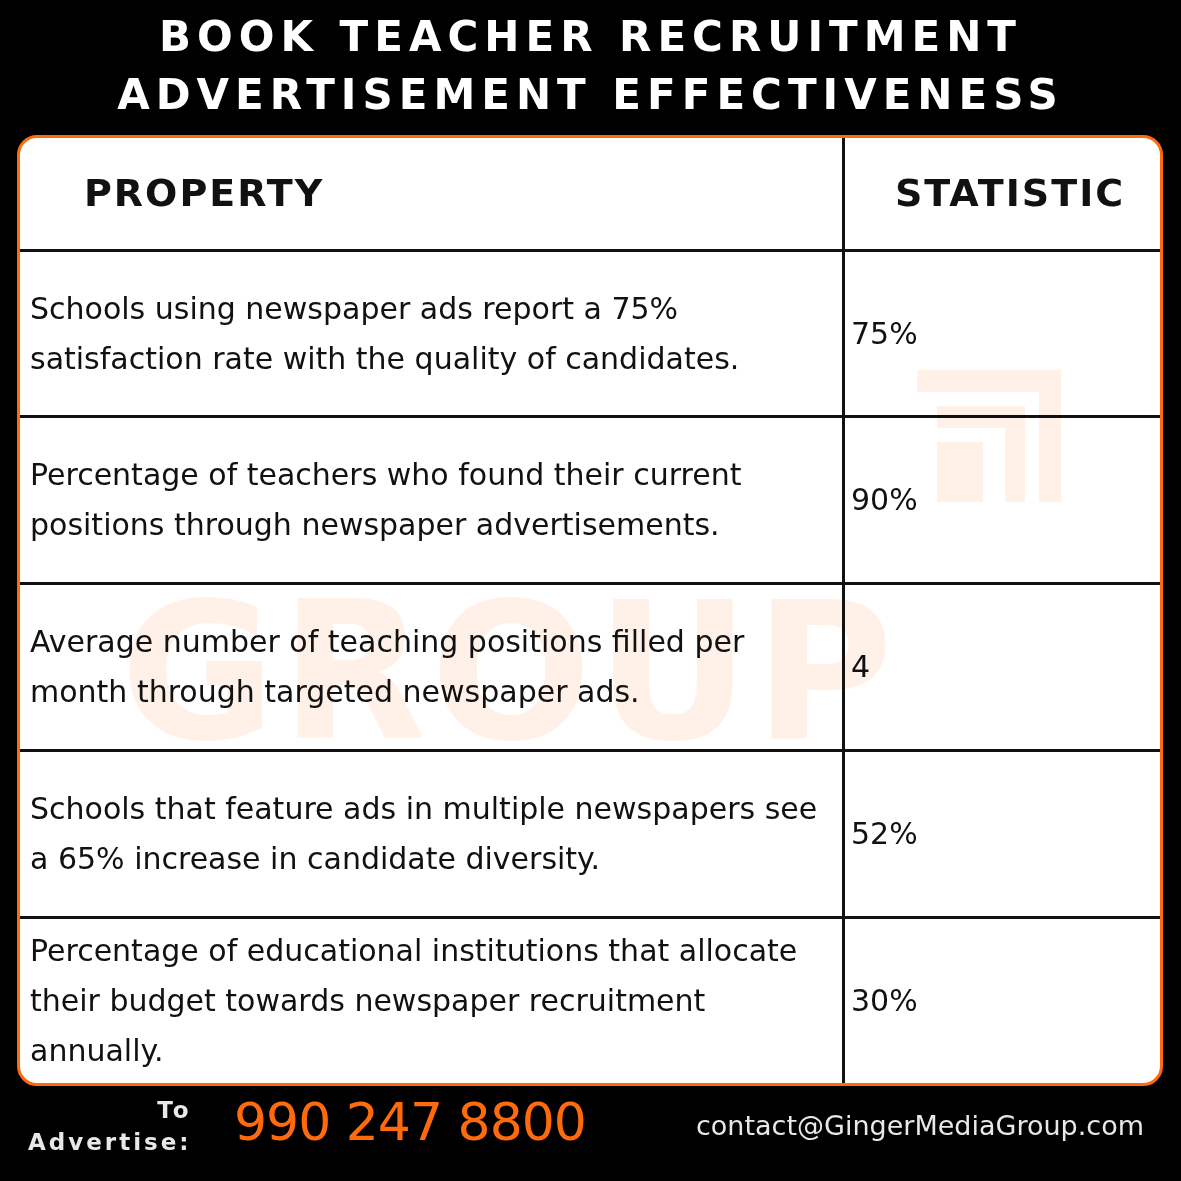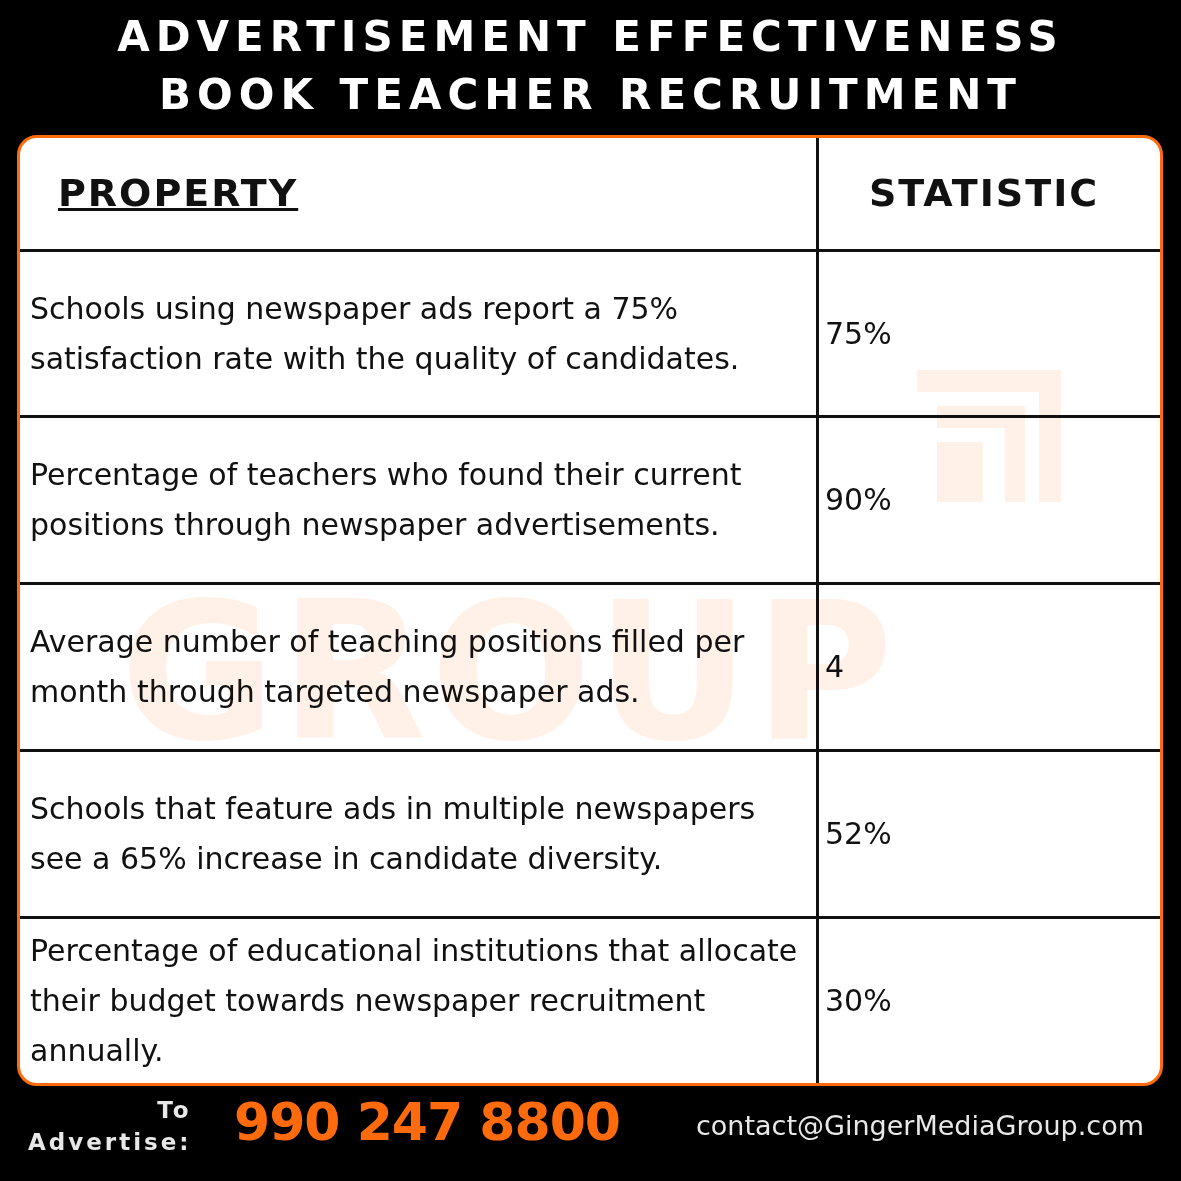--- a/index.html
+++ b/index.html
@@ -92,21 +92,21 @@
     th:first-child, td:first-child { border-left: none; }
     th:last-child, td:last-child { border-right: none; }
     th {
       height: 110px;
       font-family: "DejaVu Sans", sans-serif;
       font-weight: bold;
       font-size: 38px;
       letter-spacing: 2px;
       text-align: left;
     }
-    th.col-prop { padding-left: 38px; width: 758px; text-decoration: underline; }
+    th.col-prop { padding-left: 64px; width: 758px; }
     th.col-stat { padding-left: 50px; }
     td {
       font-family: "DejaVu Sans", sans-serif;
       font-size: 30px;
       line-height: 50px;
       height: 163px;
       background: transparent;
     }
     td.prop { padding-left: 10px; padding-right: 10px; }
     td.stat { padding-left: 6px; }
@@ -121,39 +121,39 @@
       letter-spacing: 3px;
       line-height: 32px;
       text-align: right;
     }
     .footer-phone {
       position: absolute;
       left: 234px;
       top: 1092px;
       color: #ff6a0d;
       font-family: "DejaVu Sans", sans-serif;
-      font-weight: bold;
+      font-weight: normal;
       font-size: 52px;
       letter-spacing: -1px;
     }
     .footer-email {
       position: absolute;
       left: 696px;
       top: 1110px;
       color: #e8e8e8;
       font-family: "DejaVu Sans", sans-serif;
       font-size: 27px;
     }
   </style>
 </head>
 <body>
 
 <div class="title">
+  <div>BOOK TEACHER RECRUITMENT</div>
   <div>ADVERTISEMENT EFFECTIVENESS</div>
-  <div>BOOK TEACHER RECRUITMENT</div>
 </div>
 
 <div class="table-card">
   <div class="watermark">
     <svg class="wm-logo" viewBox="0 0 144 132">
       <path d="M0 0 H144 V132 H122 V22 H0 Z" fill="#fff1e8"></path>
       <path d="M20 36 H108 V132 H88 V58 H20 Z" fill="#fff1e8"></path>
       <rect x="20" y="72" width="46" height="60" fill="#fff1e8"></rect>
     </svg>
     <div class="wm-text">GROUP</div>

